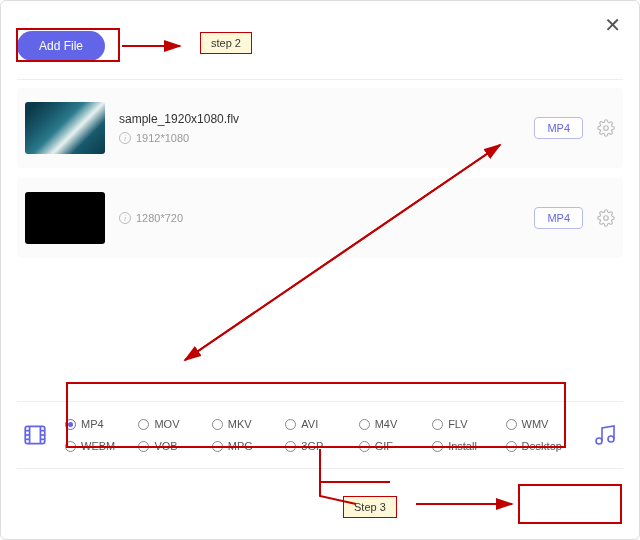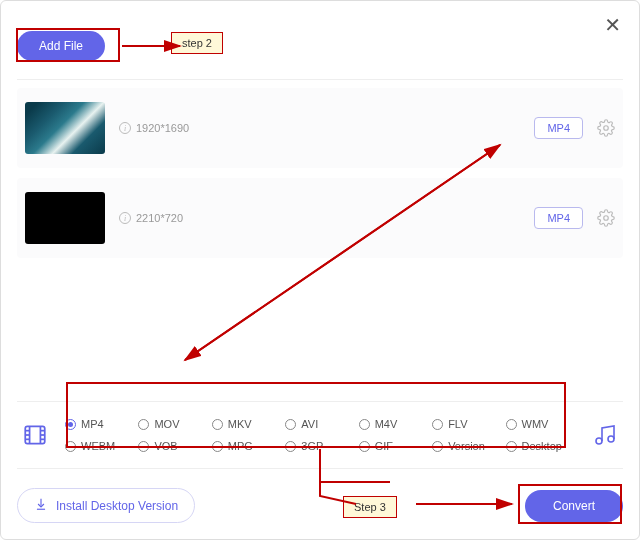--- a/index.html
+++ b/index.html
@@ -237,40 +237,41 @@
     <button class="btn-pill">Add File</button>
   </div>
 
   <div class="divider"></div>
 
   <div class="file-list">
 
     <div class="file-row">
       <div class="thumb thumb-ocean"></div>
       <div class="file-meta">
+        <div class="file-name">sample_1920x1080.flv</div>
         <div class="file-res">
           <span class="info-icon">i</span>
-          <span>1920*1690</span>
+          <span>1912*1080</span>
         </div>
       </div>
       <button class="fmt-btn">MP4</button>
       <span class="gear">
         <svg width="18" height="18" viewBox="0 0 24 24" fill="none" stroke="currentColor" stroke-width="1.6">
           <circle cx="12" cy="12" r="3"></circle>
           <path d="M19.4 15a1.7 1.7 0 0 0 .34 1.87l.06.06a2 2 0 1 1-2.83 2.83l-.06-.06a1.7 1.7 0 0 0-1.87-.34 1.7 1.7 0 0 0-1.03 1.56V21a2 2 0 1 1-4 0v-.09a1.7 1.7 0 0 0-1.11-1.56 1.7 1.7 0 0 0-1.87.34l-.06.06a2 2 0 1 1-2.83-2.83l.06-.06a1.7 1.7 0 0 0 .34-1.87 1.7 1.7 0 0 0-1.56-1.03H3a2 2 0 1 1 0-4h.09a1.7 1.7 0 0 0 1.56-1.11 1.7 1.7 0 0 0-.34-1.87l-.06-.06a2 2 0 1 1 2.83-2.83l.06.06a1.7 1.7 0 0 0 1.87.34h.08A1.7 1.7 0 0 0 10.12 3.1V3a2 2 0 1 1 4 0v.09a1.7 1.7 0 0 0 1.03 1.56 1.7 1.7 0 0 0 1.87-.34l.06-.06a2 2 0 1 1 2.83 2.83l-.06.06a1.7 1.7 0 0 0-.34 1.87v.08a1.7 1.7 0 0 0 1.56 1.03H21a2 2 0 1 1 0 4h-.09a1.7 1.7 0 0 0-1.56 1.03z"></path>
         </svg>
       </span>
     </div>
 
     <div class="file-row">
       <div class="thumb thumb-black"></div>
       <div class="file-meta">
         <div class="file-res">
           <span class="info-icon">i</span>
-          <span>2210*720</span>
+          <span>1280*720</span>
         </div>
       </div>
       <button class="fmt-btn">MP4</button>
       <span class="gear">
         <svg width="18" height="18" viewBox="0 0 24 24" fill="none" stroke="currentColor" stroke-width="1.6">
           <circle cx="12" cy="12" r="3"></circle>
           <path d="M19.4 15a1.7 1.7 0 0 0 .34 1.87l.06.06a2 2 0 1 1-2.83 2.83l-.06-.06a1.7 1.7 0 0 0-1.87-.34 1.7 1.7 0 0 0-1.03 1.56V21a2 2 0 1 1-4 0v-.09a1.7 1.7 0 0 0-1.11-1.56 1.7 1.7 0 0 0-1.87.34l-.06.06a2 2 0 1 1-2.83-2.83l.06-.06a1.7 1.7 0 0 0 .34-1.87 1.7 1.7 0 0 0-1.56-1.03H3a2 2 0 1 1 0-4h.09a1.7 1.7 0 0 0 1.56-1.11 1.7 1.7 0 0 0-.34-1.87l-.06-.06a2 2 0 1 1 2.83-2.83l.06.06a1.7 1.7 0 0 0 1.87.34h.08A1.7 1.7 0 0 0 10.12 3.1V3a2 2 0 1 1 4 0v.09a1.7 1.7 0 0 0 1.03 1.56 1.7 1.7 0 0 0 1.87-.34l.06-.06a2 2 0 1 1 2.83 2.83l-.06.06a1.7 1.7 0 0 0-.34 1.87v.08a1.7 1.7 0 0 0 1.56 1.03H21a2 2 0 1 1 0 4h-.09a1.7 1.7 0 0 0-1.56 1.03z"></path>
         </svg>
       </span>
     </div>
@@ -335,54 +336,41 @@
         <div class="format-opt">
           <span class="radio"></span>
           <span>3GP</span>
         </div>
         <div class="format-opt">
           <span class="radio"></span>
           <span>GIF</span>
         </div>
         <div class="format-opt">
           <span class="radio"></span>
-          <span>Version</span>
+          <span>Install</span>
         </div>
         <div class="format-opt">
           <span class="radio"></span>
           <span>Desktop</span>
         </div>
       </div>
     <div class="side-icon">
       <svg width="24" height="24" viewBox="0 0 24 24" fill="none" stroke="currentColor" stroke-width="1.6">
         <path d="M9 18V5l12-2v13"></path>
         <circle cx="6" cy="18" r="3"></circle>
         <circle cx="18" cy="16" r="3"></circle>
       </svg>
     </div>
   </div>
 
-  <div class="bottom-bar">
-    <button class="install-btn">
-      <span>
-        <svg width="14" height="14" viewBox="0 0 24 24" fill="none" stroke="#6265e8" stroke-width="2">
-          <path d="M12 3v12"></path>
-            <path d="M7 12l5 5 5-5"></path>
-            <path d="M5 21h14"></path>
-        </svg>
-      </span>
-      <span>Install Desktop Version</span>
-    </button>
-    <button class="convert-btn">Convert</button>
-  </div>
 
 </div>
 
 <div class="anno-box" style="left:16px; top:28px; width:104px; height:34px;"></div>
-<div class="step-label" style="left:171px; top:32px;">step 2</div>
+<div class="step-label" style="left:200px; top:32px;">step 2</div>
 <div class="anno-box" style="left:66px; top:382px; width:500px; height:66px;"></div>
 <div class="anno-box" style="left:518px; top:484px; width:104px; height:40px;"></div>
 <div class="step-label" style="left:343px; top:496px;">Step 3</div>
 
 <svg class="anno">
   <defs>
     <marker id="ah" markerWidth="10" markerHeight="10" refX="8" refY="3" orient="auto">
       <path d="M0,0 L9,3 L0,6 Z" fill="#c00000"></path>
     </marker>
   </defs>

